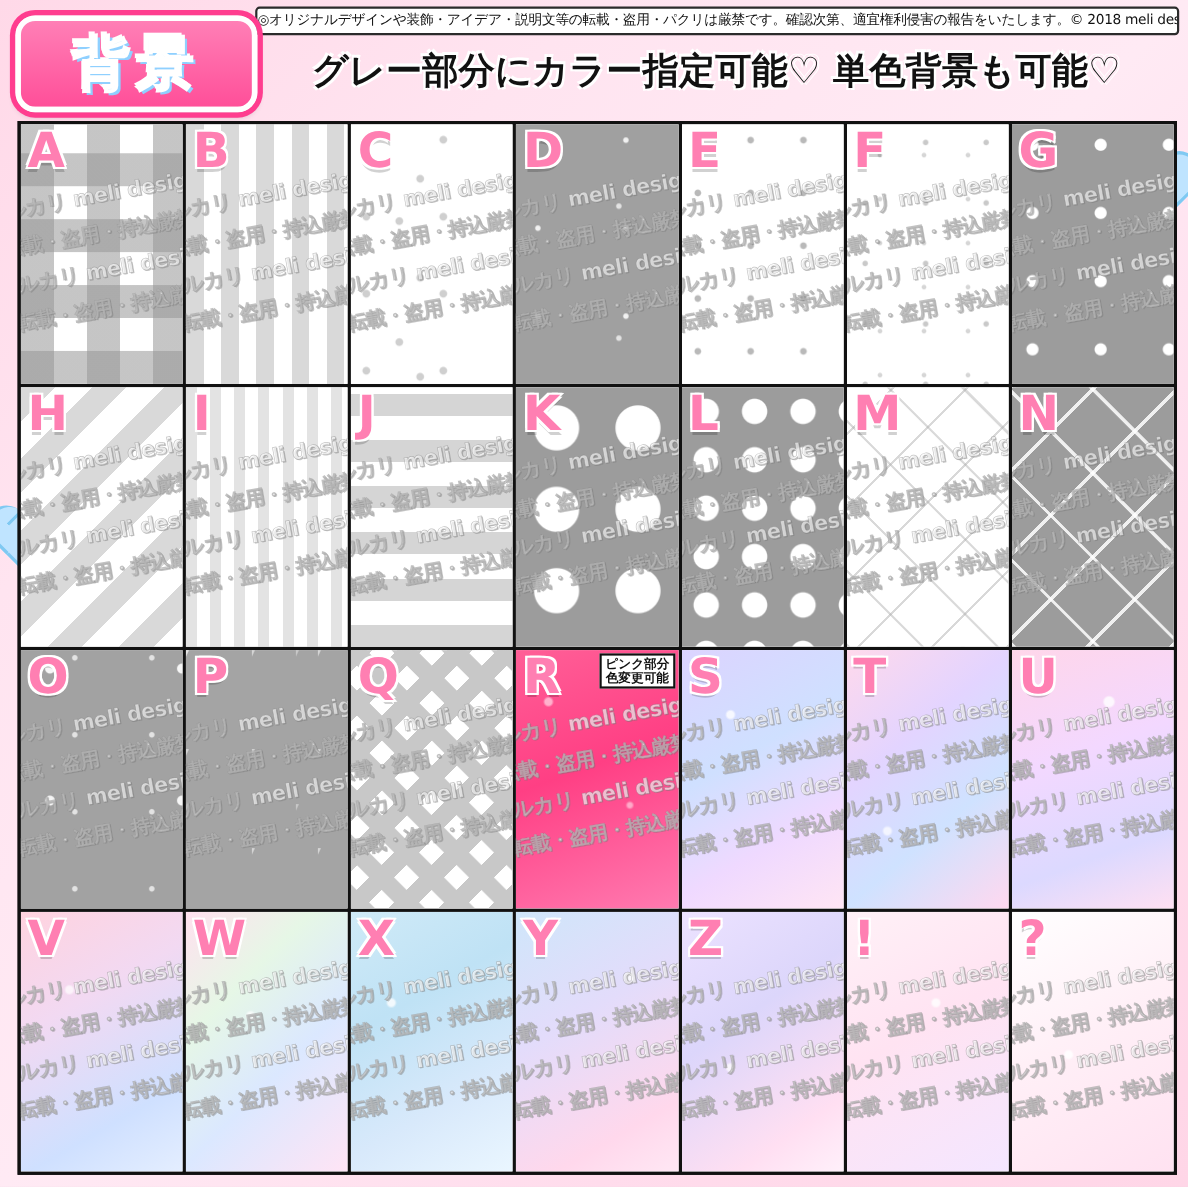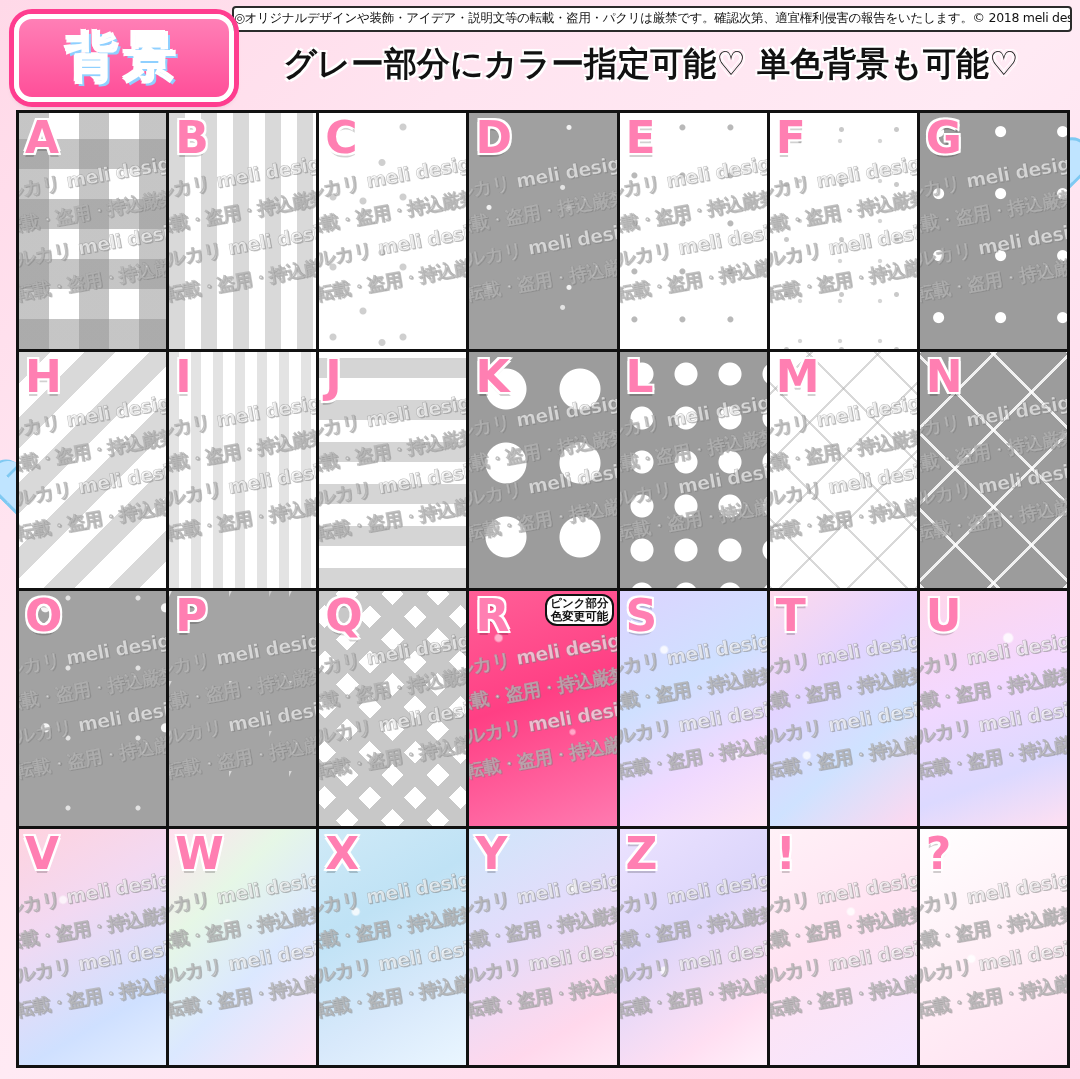--- a/index.html
+++ b/index.html
@@ -94,21 +94,21 @@
   .wm div{
     font-size:19px;font-weight:bold;color:rgba(255,255,255,.62);
     -webkit-text-stroke:0.6px rgba(120,120,120,.45);
     text-shadow:1px 1px 0 rgba(120,120,120,.40);
     letter-spacing:-0.5px;white-space:nowrap;text-align:center;
     font-family:"DejaVu Sans","Liberation Sans",sans-serif;
   }
   .wm div.l2{font-size:18px;}
   .note{
     position:absolute;z-index:7;right:3px;top:3px;
-    background:#fff;border:2px solid #111;border-radius:12px;
+    background:#fff;border:2px solid #111;border-radius:0;
     padding:1px 3px;font-size:11.5px;font-weight:bold;color:#111;
     line-height:13px;text-align:center;white-space:pre-line;
     font-family:"DejaVu Sans","Liberation Sans",sans-serif;
   }
 </style>
 </head>
 <body>
 
 <div id="page">
 

